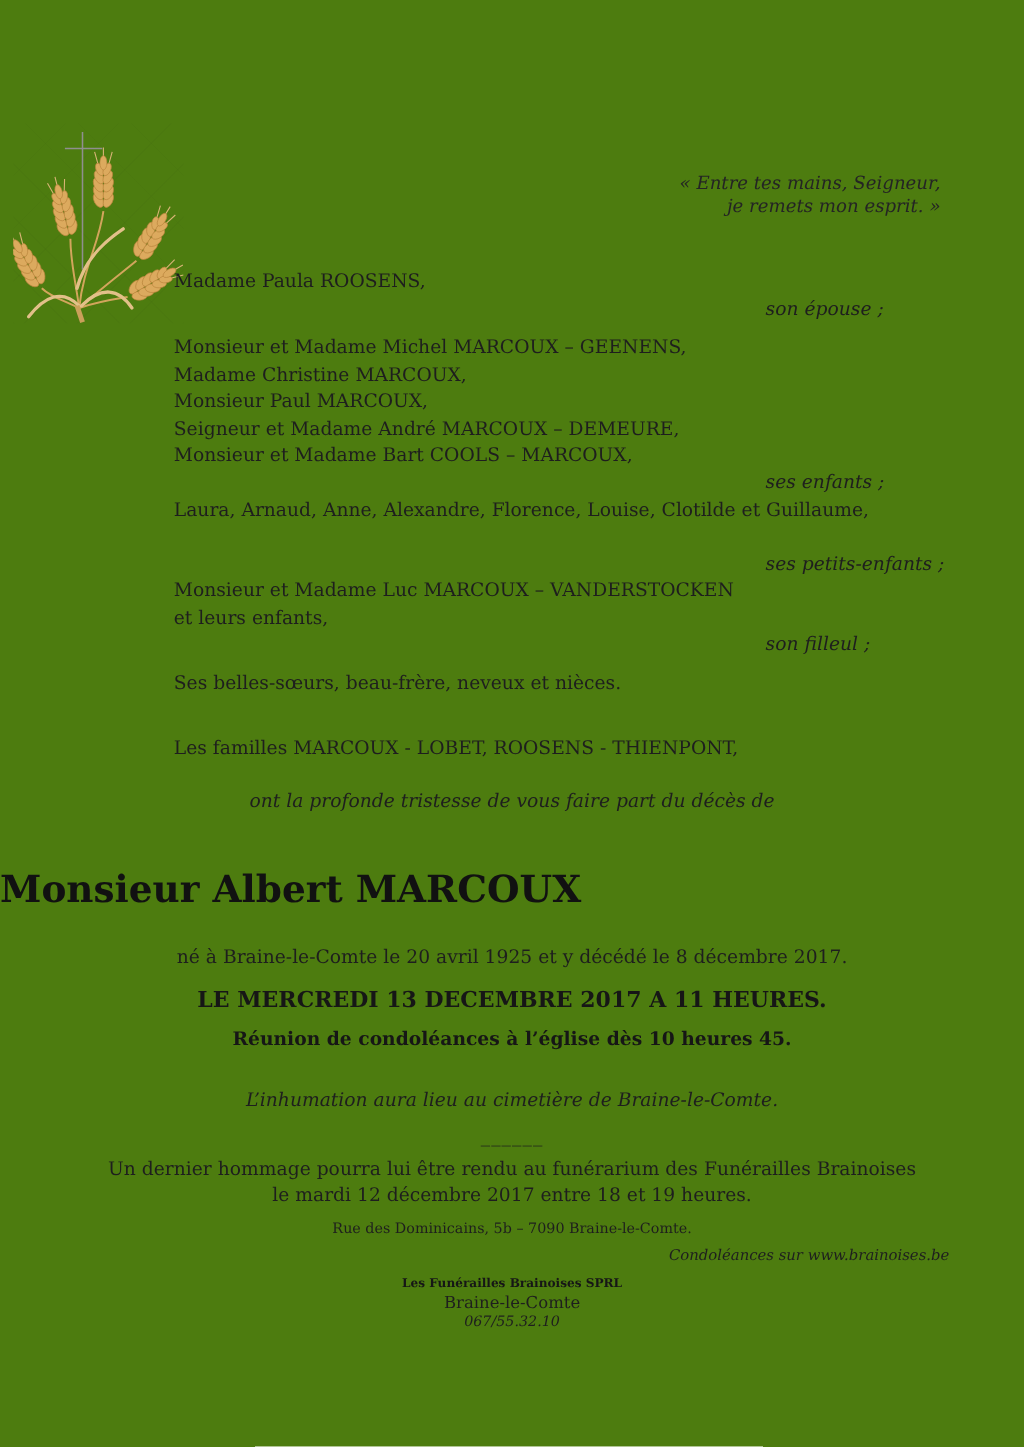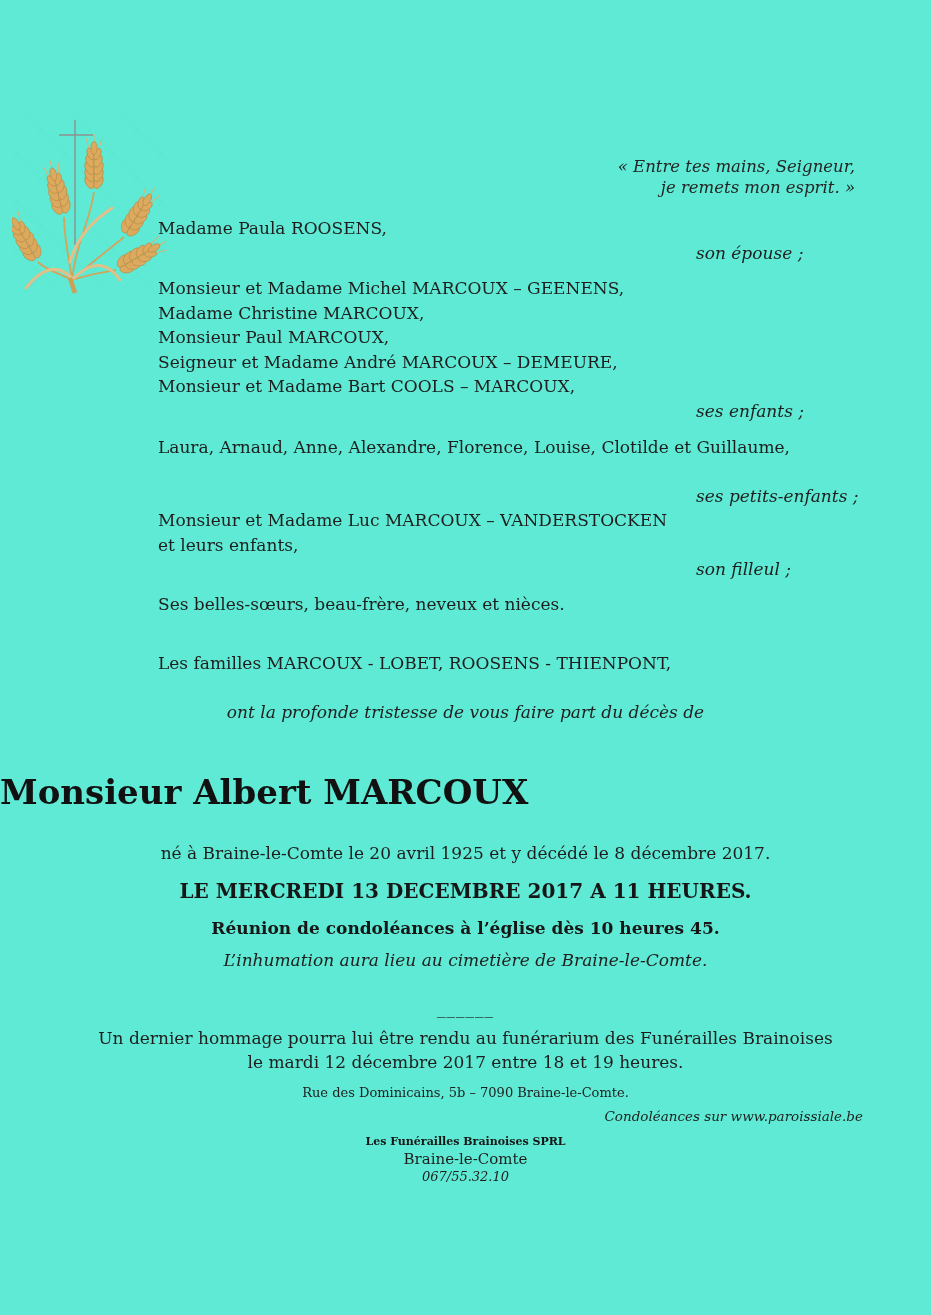--- a/index.html
+++ b/index.html
@@ -4,21 +4,21 @@
 <style>
   html, body {
     margin: 0;
     padding: 0;
     background: #ffffff;
   }
   .page {
     position: relative;
     width: 931px;
     height: 1315px;
-    background: #5eead4;
+    background: #4d7c0f;
     font-family: "DejaVu Serif", serif;
     font-size: 17px;
     line-height: 24.5px;
     color: #1e1e1e;
     overflow: hidden;
   }
   
   .emblem {
     position: absolute;
     left: 12px;
@@ -39,54 +39,54 @@
     text-align: right;
     font-style: italic;
     font-size: 16.5px;
     line-height: 21px;
     color: #242424;
   }
 
   
   .content {
     position: absolute;
-    top: 216px;
+    top: 244px;
     left: 0;
     width: 100%;
   }
   .names { margin-left: 158px; }
   .relation {
     margin-left: 696px;
     font-style: italic;
     white-space: nowrap;
   }
   .mt11 { margin-top: 11px; }
-  .mt12 { margin-top: 12px; }
+  .mt12 { margin-top: 1px; }
   .mt24 { margin-top: 24px; }
   .mt10 { margin-top: 10px; }
   .mt35 { margin-top: 35px; }
 
   .intro {
     margin-top: 24px;
     text-align: center;
     font-style: italic;
   }
   .deceased {
     margin-top: 46px;
     font-size: 34px;
     line-height: 44px;
     font-weight: bold;
     color: #111111;
   }
   .life      { margin-top: 27px;   text-align: center; }
   .office    { margin-top: 12px;   text-align: center; }
   .dateline  { margin-top: 13px;   text-align: center; font-weight: bold; font-size: 20px; color: #161616; }
   .meeting   { margin-top: 13px;   text-align: center; font-weight: bold; color: #161616; }
-  .burial    { margin-top: 7px; text-align: center; font-style: italic; }
-  .divider   { margin-top: 24px;    text-align: center; letter-spacing: 1px; }
+  .burial    { margin-top: 30px; text-align: center; font-style: italic; }
+  .divider   { margin-top: 9px;    text-align: center; letter-spacing: 1px; }
   .homage    { margin-top: 5px;    text-align: center; }
   .address   { margin-top: 9px;    text-align: center; font-size: 13px; line-height: 18px; }
   .online    { margin-top: 5px;    text-align: right; padding-right: 68px; font-style: italic; font-size: 13.5px; line-height: 18px; }
   .company   { margin-top: 8px;    text-align: center; font-weight: bold; font-size: 11px; line-height: 18px; color: #161616; }
   .city      { text-align: center; font-size: 15px; line-height: 17px; }
   .phone     { text-align: center; font-style: italic; font-size: 13px; line-height: 17px; }
 </style>
 </head>
 <body>
 
@@ -175,19 +175,19 @@
     <div class="life">né à Braine-le-Comte le 20 avril 1925 et y décédé le 8 décembre 2017.</div>
 
     <div class="dateline">LE MERCREDI 13 DECEMBRE 2017 A 11 HEURES.</div>
     <div class="meeting">Réunion de condoléances à l’église dès 10 heures 45.</div>
     <div class="burial">L’inhumation aura lieu au cimetière de Braine-le-Comte.</div>
     <div class="divider">______</div>
     <div class="homage">Un dernier hommage pourra lui être rendu au funérarium des Funérailles Brainoises</div>
     <div class="homage" style="margin-top:0">le mardi 12 décembre 2017 entre 18 et 19 heures.</div>
     <div class="address">Rue des Dominicains, 5b – 7090 Braine-le-Comte.</div>
 
-    <div class="online">Condoléances sur www.paroissiale.be</div>
+    <div class="online">Condoléances sur www.brainoises.be</div>
     <div class="company">Les Funérailles Brainoises SPRL</div>
     <div class="city">Braine-le-Comte</div>
     <div class="phone">067/55.32.10</div>
 
   </div>
 </div>
 
 </body></html>

